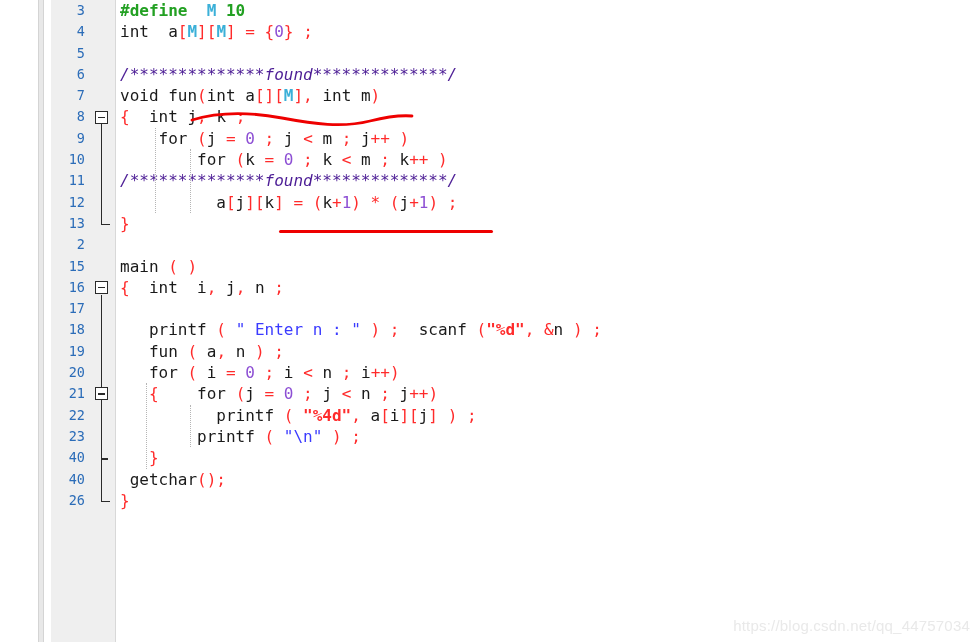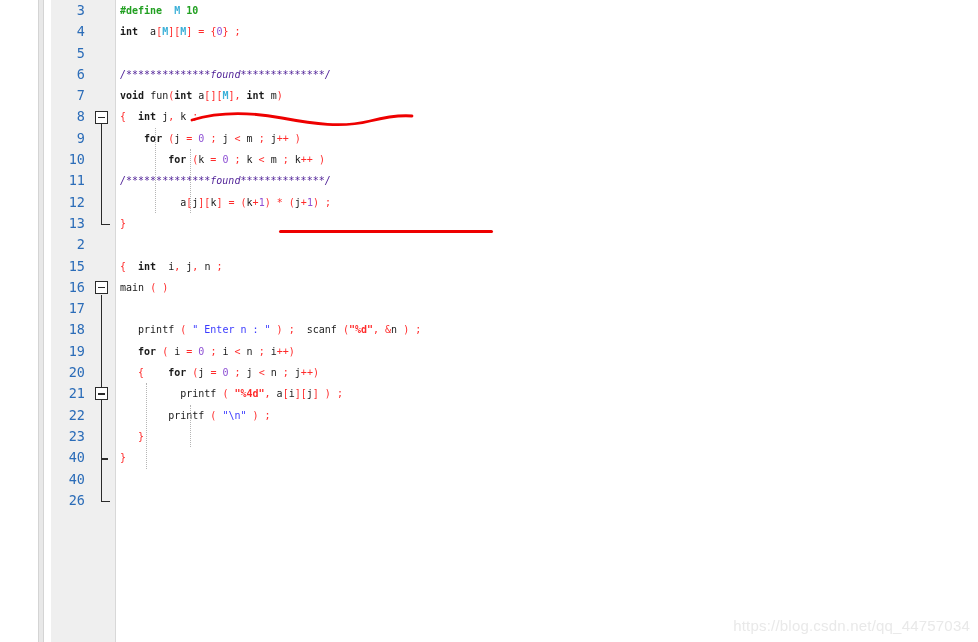--- a/index.html
+++ b/index.html
@@ -122,27 +122,27 @@
     overflow: hidden;
   }
   .code-lines {
     position: absolute;
     top: 0; left: 0;
     padding-left: 4px;
   }
   .cline {
     height: 21.3px;
     line-height: 21.3px;
-    font-size: 10px;
+    font-size: 16px;
     font-family: "DejaVu Sans Mono", monospace;
     white-space: pre;
     color: #000000;
     position: relative;
   }
-  .t-kw       { color: #1a1a1a; font-weight: bold; }
+  .t-kw       { color: #1a1a1a; font-weight: normal; }
   .t-punct    { color: #ff2b2b; }
   .t-num      { color: #8d4fd4; }
   .t-str      { color: #3b3bff; }
   .t-strfmt   { color: #ff2b2b; font-weight: bold; }
   .t-pre      { color: #22a022; font-weight: bold; }
   .t-macro    { color: #3bb0d8; font-weight: bold; }
   .t-macnum   { color: #22a022; font-weight: bold; }
   .t-comment  { color: #4c1d95; font-style: italic; }
   .t-ident    { color: #1a1a1a; }
 
@@ -238,29 +238,31 @@
         <div class="cline">&nbsp;</div>
         <div class="cline"><span class="t-comment">/**************found**************/</span></div>
         <div class="cline"><span class="t-kw">void</span> <span class="t-ident">fun</span><span class="t-punct">(</span><span class="t-kw">int</span> <span class="t-ident">a</span><span class="t-punct">[</span><span class="t-punct">]</span><span class="t-punct">[</span><span class="t-macro">M</span><span class="t-punct">]</span><span class="t-punct">,</span> <span class="t-kw">int</span> <span class="t-ident">m</span><span class="t-punct">)</span></div>
         <div class="cline"><span class="t-punct">{</span>  <span class="t-kw">int</span> <span class="t-ident">j</span><span class="t-punct">,</span> <span class="t-ident">k</span> <span class="t-punct">;</span></div>
         <div class="cline">    <span class="t-kw">for</span> <span class="t-punct">(</span><span class="t-ident">j</span> <span class="t-punct">=</span> <span class="t-num">0</span> <span class="t-punct">;</span> <span class="t-ident">j</span> <span class="t-punct">&lt;</span> <span class="t-ident">m</span> <span class="t-punct">;</span> <span class="t-ident">j</span><span class="t-punct">+</span><span class="t-punct">+</span> <span class="t-punct">)</span></div>
         <div class="cline">        <span class="t-kw">for</span> <span class="t-punct">(</span><span class="t-ident">k</span> <span class="t-punct">=</span> <span class="t-num">0</span> <span class="t-punct">;</span> <span class="t-ident">k</span> <span class="t-punct">&lt;</span> <span class="t-ident">m</span> <span class="t-punct">;</span> <span class="t-ident">k</span><span class="t-punct">+</span><span class="t-punct">+</span> <span class="t-punct">)</span></div>
         <div class="cline"><span class="t-comment">/**************found**************/</span></div>
         <div class="cline">          <span class="t-ident">a</span><span class="t-punct">[</span><span class="t-ident">j</span><span class="t-punct">]</span><span class="t-punct">[</span><span class="t-ident">k</span><span class="t-punct">]</span> <span class="t-punct">=</span> <span class="t-punct">(</span><span class="t-ident">k</span><span class="t-punct">+</span><span class="t-num">1</span><span class="t-punct">)</span> <span class="t-punct">*</span> <span class="t-punct">(</span><span class="t-ident">j</span><span class="t-punct">+</span><span class="t-num">1</span><span class="t-punct">)</span> <span class="t-punct">;</span></div>
         <div class="cline"><span class="t-punct">}</span></div>
         <div class="cline">&nbsp;</div>
+        <div class="cline"><span class="t-ident">main</span> <span class="t-punct">(</span> <span class="t-punct">)</span></div>
         <div class="cline"><span class="t-punct">{</span>  <span class="t-kw">int</span>  <span class="t-ident">i</span><span class="t-punct">,</span> <span class="t-ident">j</span><span class="t-punct">,</span> <span class="t-ident">n</span> <span class="t-punct">;</span></div>
-        <div class="cline"><span class="t-ident">main</span> <span class="t-punct">(</span> <span class="t-punct">)</span></div>
         <div class="cline">&nbsp;</div>
         <div class="cline">   <span class="t-ident">printf</span> <span class="t-punct">(</span> <span class="t-str">" Enter n : "</span> <span class="t-punct">)</span> <span class="t-punct">;</span>  <span class="t-ident">scanf</span> <span class="t-punct">(</span><span class="t-strfmt">"%d"</span><span class="t-punct">,</span> <span class="t-punct">&amp;</span><span class="t-ident">n</span> <span class="t-punct">)</span> <span class="t-punct">;</span></div>
+        <div class="cline">   <span class="t-ident">fun</span> <span class="t-punct">(</span> <span class="t-ident">a</span><span class="t-punct">,</span> <span class="t-ident">n</span> <span class="t-punct">)</span> <span class="t-punct">;</span></div>
         <div class="cline">   <span class="t-kw">for</span> <span class="t-punct">(</span> <span class="t-ident">i</span> <span class="t-punct">=</span> <span class="t-num">0</span> <span class="t-punct">;</span> <span class="t-ident">i</span> <span class="t-punct">&lt;</span> <span class="t-ident">n</span> <span class="t-punct">;</span> <span class="t-ident">i</span><span class="t-punct">+</span><span class="t-punct">+</span><span class="t-punct">)</span></div>
         <div class="cline">   <span class="t-punct">{</span>    <span class="t-kw">for</span> <span class="t-punct">(</span><span class="t-ident">j</span> <span class="t-punct">=</span> <span class="t-num">0</span> <span class="t-punct">;</span> <span class="t-ident">j</span> <span class="t-punct">&lt;</span> <span class="t-ident">n</span> <span class="t-punct">;</span> <span class="t-ident">j</span><span class="t-punct">+</span><span class="t-punct">+</span><span class="t-punct">)</span></div>
         <div class="cline">          <span class="t-ident">printf</span> <span class="t-punct">(</span> <span class="t-strfmt">"%4d"</span><span class="t-punct">,</span> <span class="t-ident">a</span><span class="t-punct">[</span><span class="t-ident">i</span><span class="t-punct">]</span><span class="t-punct">[</span><span class="t-ident">j</span><span class="t-punct">]</span> <span class="t-punct">)</span> <span class="t-punct">;</span></div>
         <div class="cline">        <span class="t-ident">printf</span> <span class="t-punct">(</span> <span class="t-str">"\n"</span> <span class="t-punct">)</span> <span class="t-punct">;</span></div>
         <div class="cline">   <span class="t-punct">}</span></div>
+        <div class="cline"> <span class="t-ident">getchar</span><span class="t-punct">(</span><span class="t-punct">)</span><span class="t-punct">;</span></div>
         <div class="cline"><span class="t-punct">}</span></div>
       </div>
 
     <div class="annot-layer">
 
       <svg width="260" height="40" style="position:absolute;left:74px;top:108px;">
         <path d="M2,12 C28,4 60,4 92,10 C124,16 152,20 180,13 C196,9 210,7 222,8" stroke="#ee0000" stroke-width="2.8" fill="none" stroke-linecap="round"></path>
       </svg>
 
       <div class="redline" style="left:163px; top:230px; width:214px;"></div>

